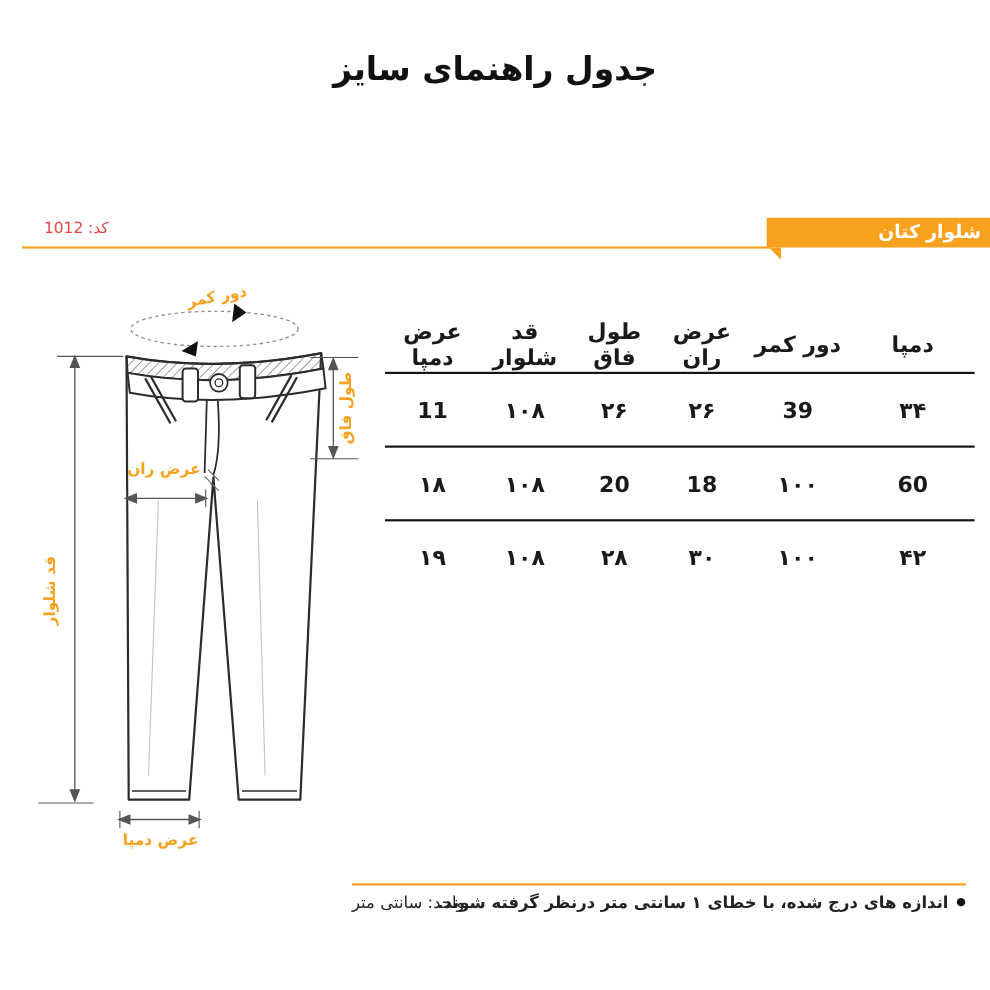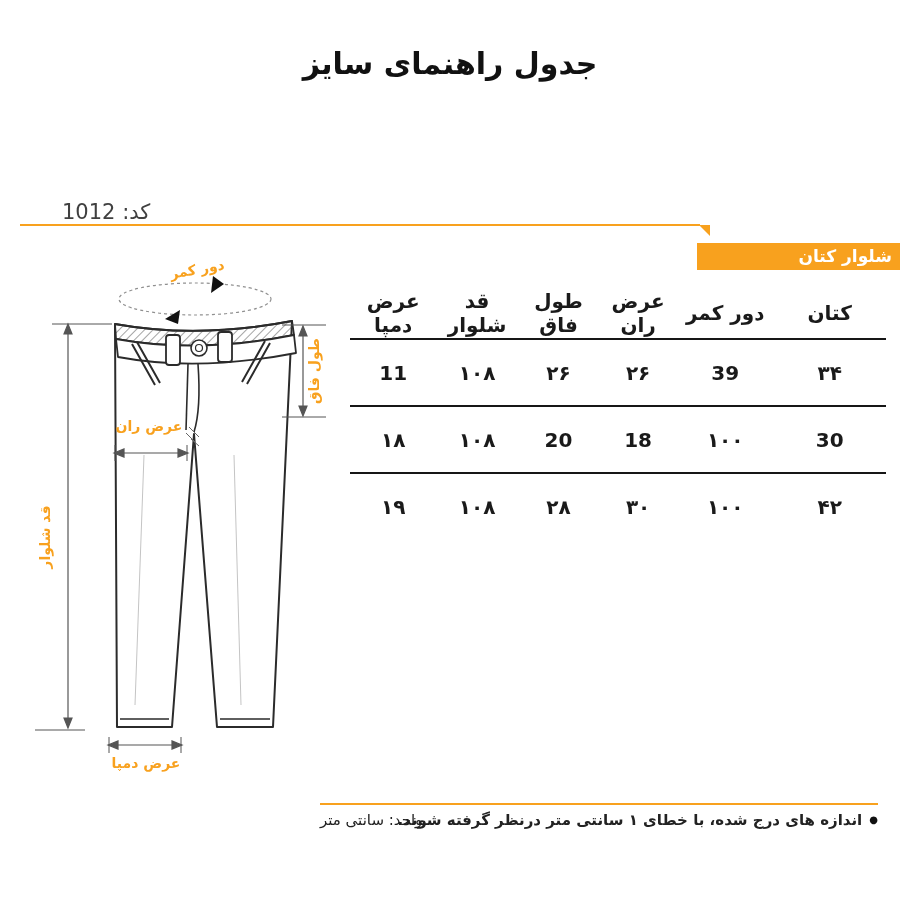--- a/index.html
+++ b/index.html
@@ -11,30 +11,30 @@
   .abs{position:absolute;}
   
   .page-title{
     left:0;top:46px;width:900px;text-align:center;
     font-size:30px;font-weight:bold;color:#111;direction:rtl;
   }
   
   .header-rule{left:20px;top:224px;width:680px;height:2px;background:#F8A11E;}
   .product-badge{
     left:697px;top:198px;width:203px;height:27px;background:#F8A11E;
-    direction:rtl;display:flex;align-items:center;margin-top:45px;
+    direction:rtl;display:flex;align-items:center;
   }
   .product-badge span{
     color:#ffffff;font-size:17px;font-weight:bold;padding-right:8px;line-height:27px;
   }
   .badge-tail{
     left:699px;top:225px;width:0;height:0;
     border-top:11px solid #F8A11E;border-left:11px solid transparent;
   }
-  .product-code{left:40px;top:200px;font-size:21px;color:#404040;direction:rtl;margin-left:22px;}
+  .product-code{left:40px;top:200px;font-size:14px;color:#ef4444;direction:rtl;}
   
   .size-table{left:350px;top:288px;width:536px;direction:rtl;}
   .t-row{
     display:grid;grid-template-columns:21% 18% 14.5% 15.2% 15.2% 16.1%;
     align-items:center;text-align:center;
   }
   .t-head{height:50px;border-bottom:2px solid #161616;}
   .t-head .cell{font-size:20px;font-weight:bold;}
   .t-body{height:65px;}
   .t-line{border-bottom:2px solid #161616;}
@@ -128,37 +128,37 @@
     <polygon points="152,505 142,501 142,509"></polygon>
     <line x1="79" y1="497" x2="79" y2="513" stroke-width="1"></line>
     <line x1="151" y1="497" x2="151" y2="513" stroke-width="1"></line>
     <text x="116" y="528" text-anchor="middle" class="dim-label" stroke="none">عرض دمپا</text>
   </g>
 </svg>
 </div>
 
 <div class="abs size-table">
   <div class="t-row t-head">
-    <div class="cell">کتان</div>
+    <div class="cell">دمپا</div>
     <div class="cell">دور کمر</div>
     <div class="cell">عرض ران</div>
     <div class="cell">طول فاق</div>
     <div class="cell">قد شلوار</div>
     <div class="cell">عرض دمپا</div>
   </div>
   <div class="t-row t-body t-line">
     <div class="cell">۳۴</div>
     <div class="cell">39</div>
     <div class="cell">۲۶</div>
     <div class="cell">۲۶</div>
     <div class="cell">۱۰۸</div>
     <div class="cell">11</div>
   </div>
   <div class="t-row t-body t-line">
-    <div class="cell">30</div>
+    <div class="cell">60</div>
     <div class="cell">۱۰۰</div>
     <div class="cell">18</div>
     <div class="cell">20</div>
     <div class="cell">۱۰۸</div>
     <div class="cell">۱۸</div>
   </div>
   <div class="t-row t-body">
     <div class="cell">۴۲</div>
     <div class="cell">۱۰۰</div>
     <div class="cell">۳۰</div>

